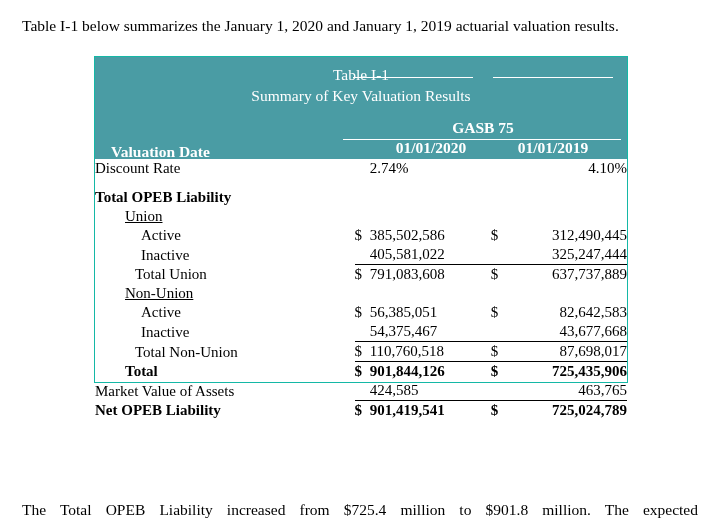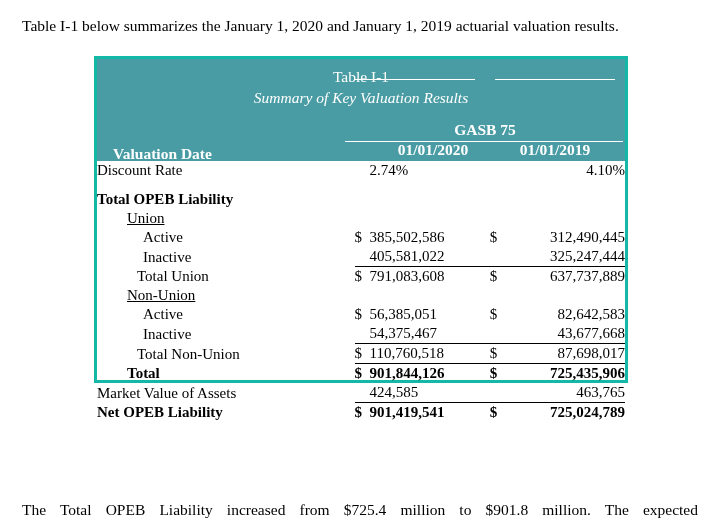--- a/index.html
+++ b/index.html
@@ -39,38 +39,38 @@
     text-align: justify;
     text-align-last: justify;
   }
   .table-card {
     position: absolute;
     top: 56px;
     left: 94px;
     width: 534px;
     height: 327px;
     background: #ffffff;
-    border: 3px solid #14b8a6;
+    border: 1px solid #14b8a6;
     box-sizing: border-box;
   }
   .table-header {
     background: #4a9ca4;
     color: #ffffff;
     height: 102px;
     box-sizing: border-box;
     padding-top: 8px;
     position: relative;
   }
   .t-title {
     text-align: center;
     font-size: 15.5px;
     line-height: 1.35;
   }
   .t-title .l1 { display:block; }
-  .t-title .l2 { display:block;font-style:italic; }
+  .t-title .l2 { display:block; }
   .gasb-row {
     position: absolute;
     left: 0;
     top: 62px;
     width: 100%;
     height: 22px;
   }
   .gasb-label {
     position: absolute;
     left: 250px;

